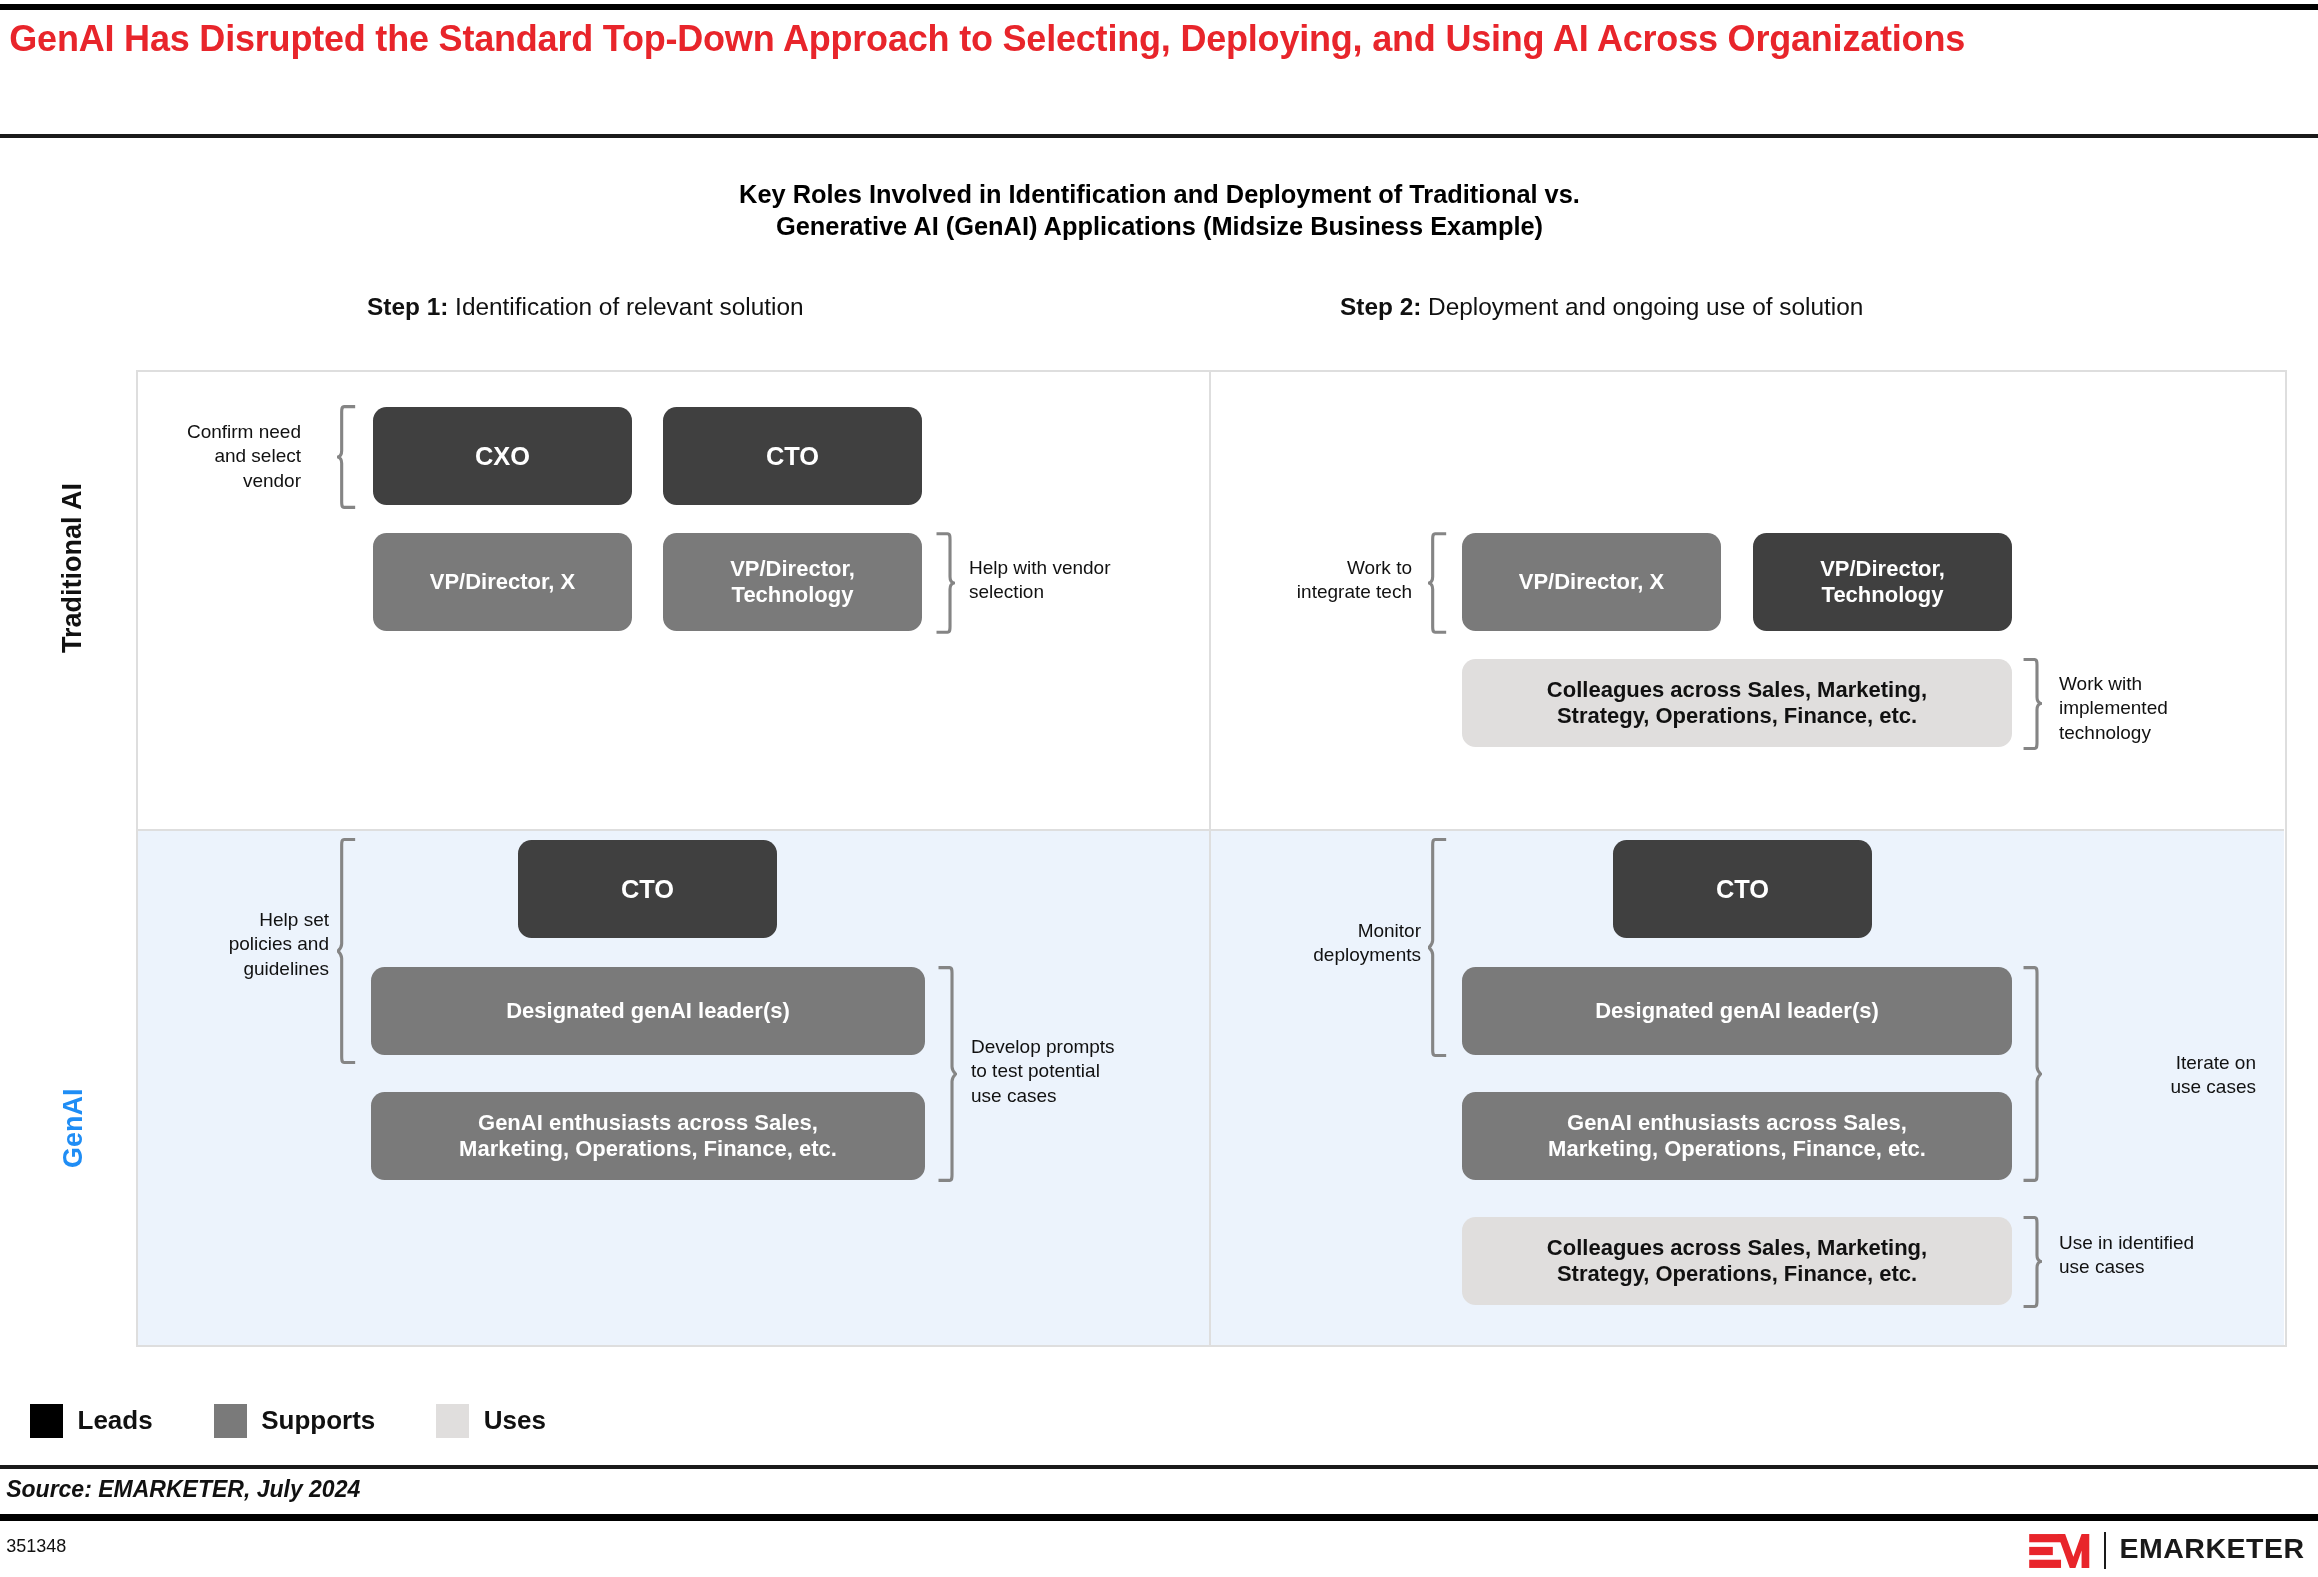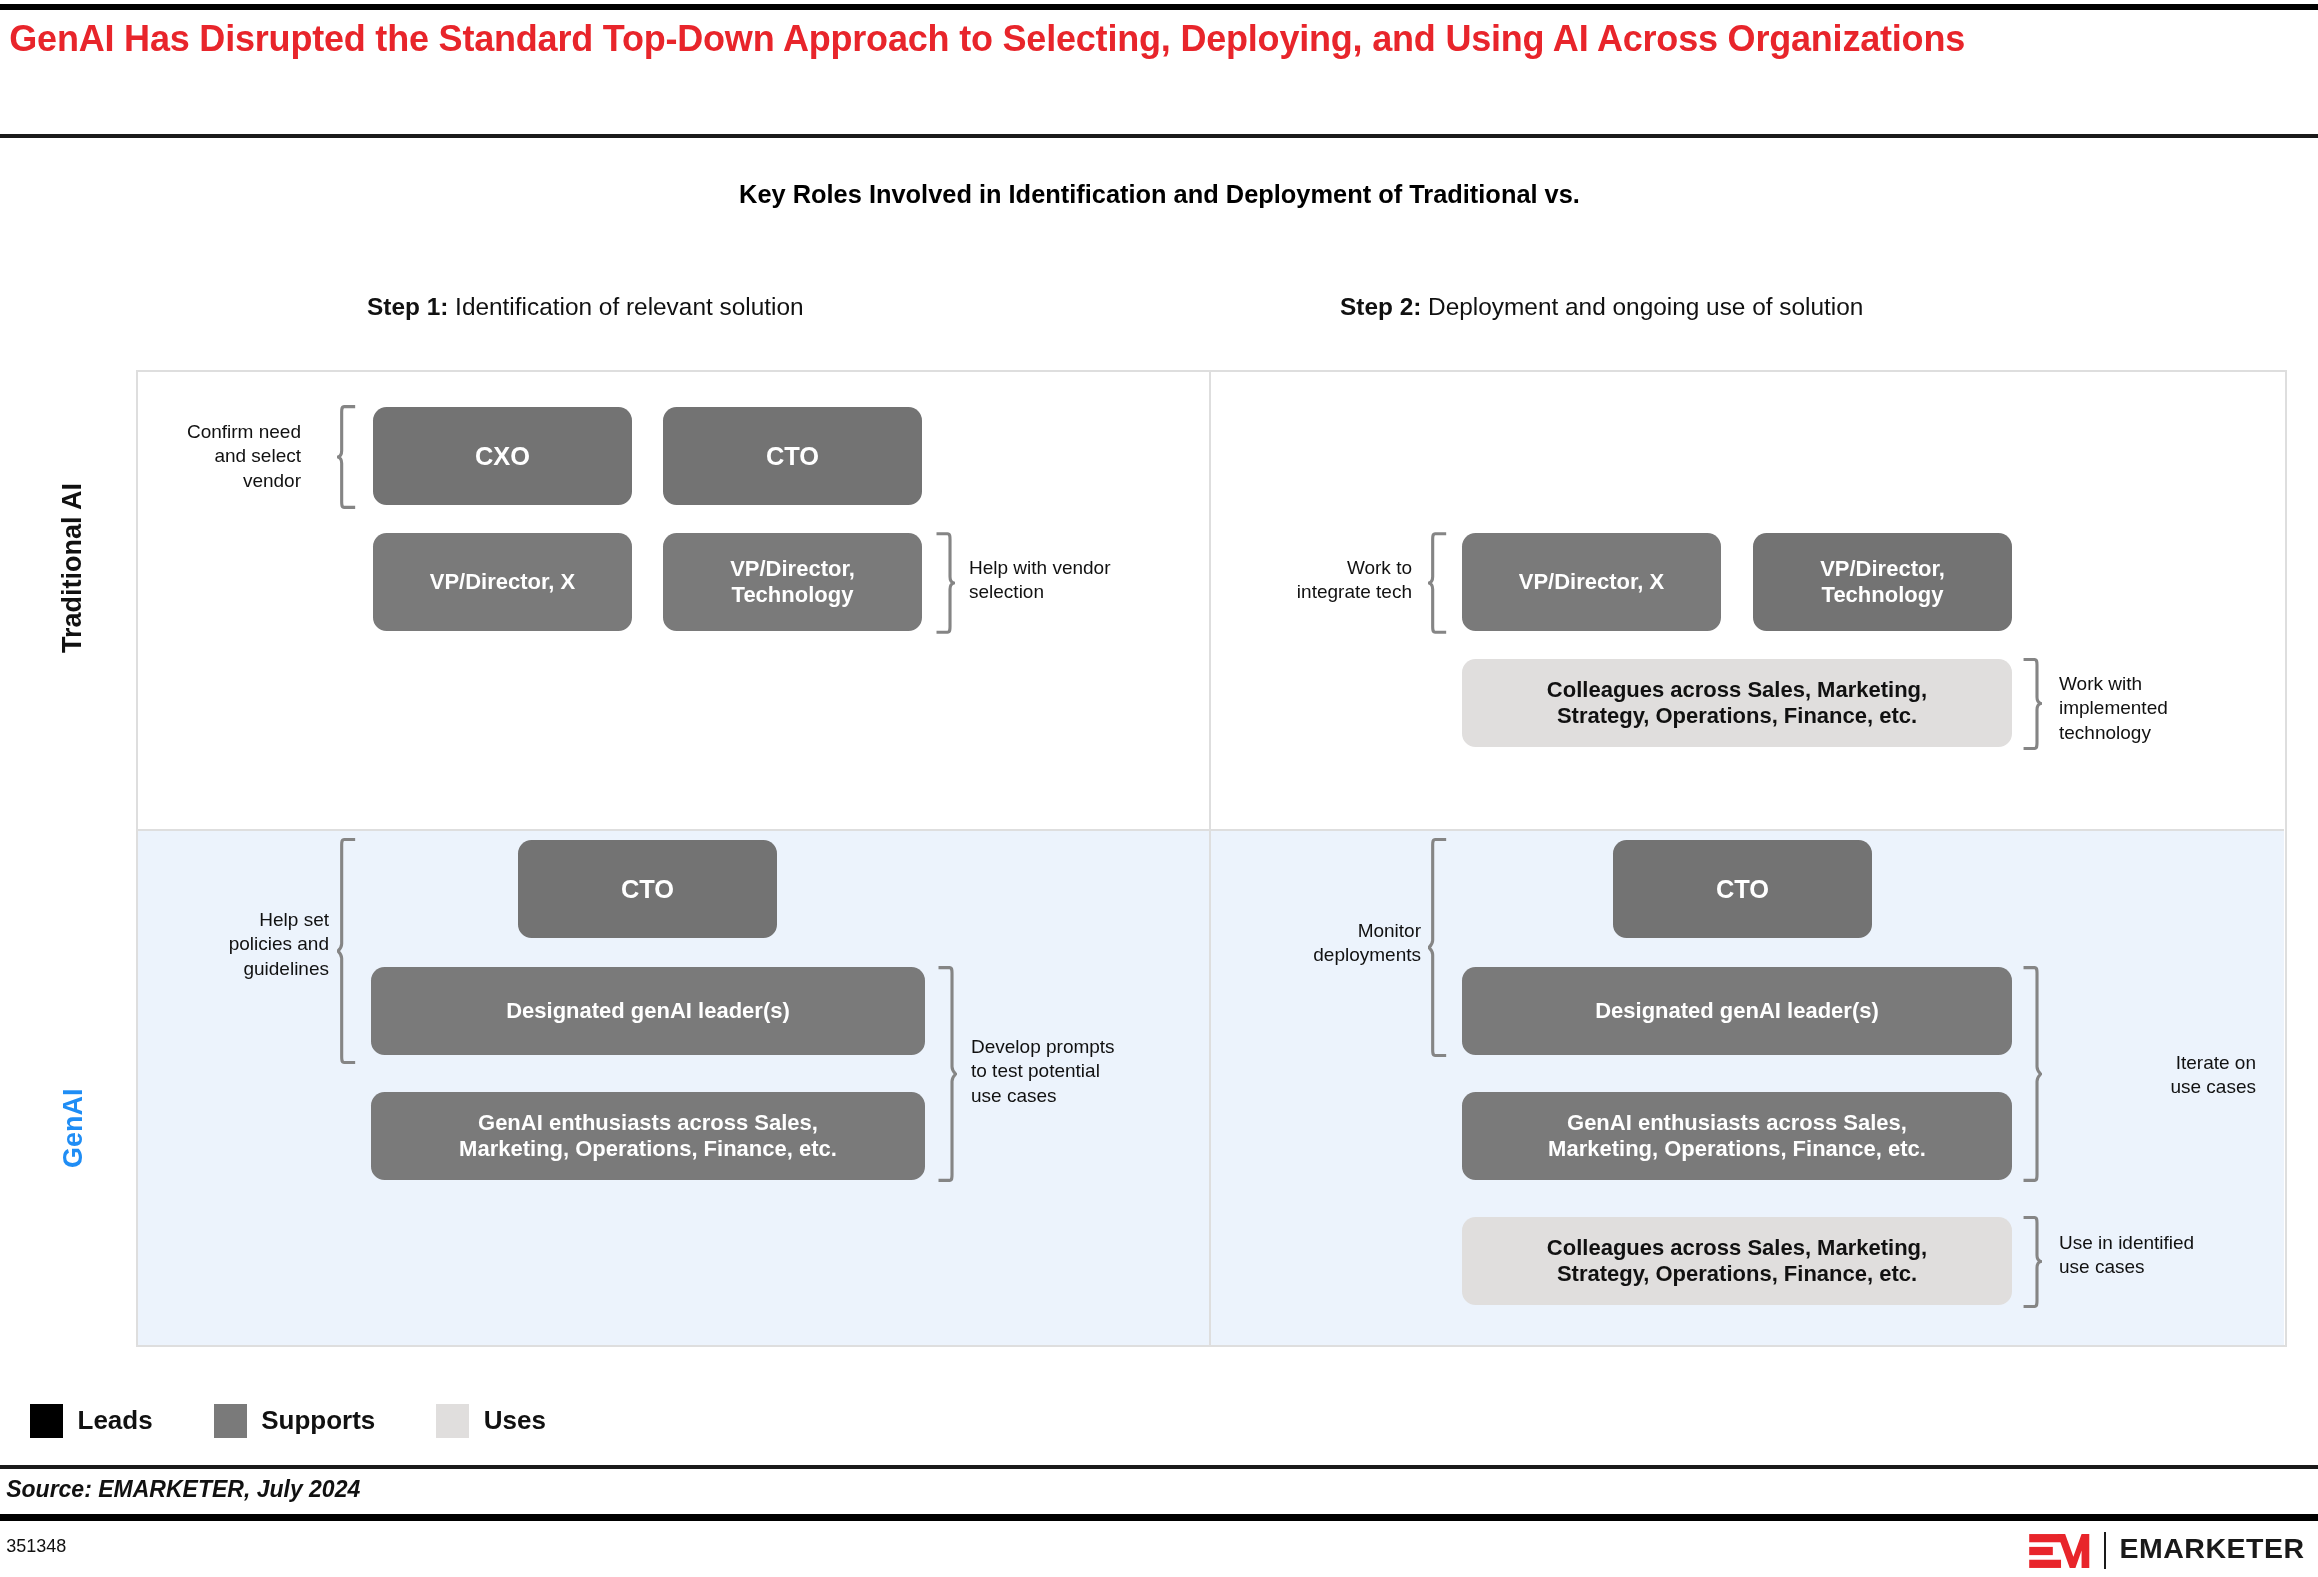--- a/index.html
+++ b/index.html
@@ -54,21 +54,21 @@
   #quad-tr{left:1073px;top:0;width:1073px;height:459px;background:#fff;border-bottom:2.1px solid #dedede;}
   #quad-bl{left:0;top:459px;width:1073px;height:514px;background:#ecf3fc;border-right:2.1px solid #dedede;}
   #quad-br{left:1073px;top:459px;width:1073px;height:514px;background:#ecf3fc;}
 
   
   .rbox{
     position:absolute;border-radius:13.5px;display:flex;align-items:center;
     justify-content:center;text-align:center;font-weight:bold;
     line-height:1.2;box-sizing:border-box;padding:2.1px 9.3px;
   }
-  .lead{background:#737373;color:#fff;}
+  .lead{background:#404040;color:#fff;}
   .support{background:#7a7a7a;color:#fff;}
   .uses{background:#e0dedd;color:#111;}
 
   
   .cap{position:absolute;font-size:19px;color:#111;line-height:1.28;}
   .cap.r{text-align:right;}
   .cap.l{text-align:left;}
 
   
   .brace{position:absolute;}
@@ -95,20 +95,21 @@
 </head>
 <body>
 
 <div class="rule-top"></div>
 <div class="rule-title-bottom"></div>
 
 <div id="main-title">GenAI Has Disrupted the Standard Top-Down Approach to Selecting, Deploying, and Using AI Across Organizations</div>
 
 <div id="subtitle">
   <span class="l1">Key Roles Involved in Identification and Deployment of Traditional vs.</span>
+  <span class="l2">Generative AI (GenAI) Applications (Midsize Business Example)</span>
 </div>
 
 <div class="step-head" id="step1-head"><b>Step 1:</b><span> Identification of relevant solution</span></div>
 <div class="step-head" id="step2-head"><b>Step 2:</b><span> Deployment and ongoing use of solution</span></div>
 
 <div class="row-label" id="row-label-traditional">Traditional AI</div>
 <div class="row-label" id="row-label-genai">GenAI</div>
 
 <div id="panel">
   <div class="quad" id="quad-tl"></div>

